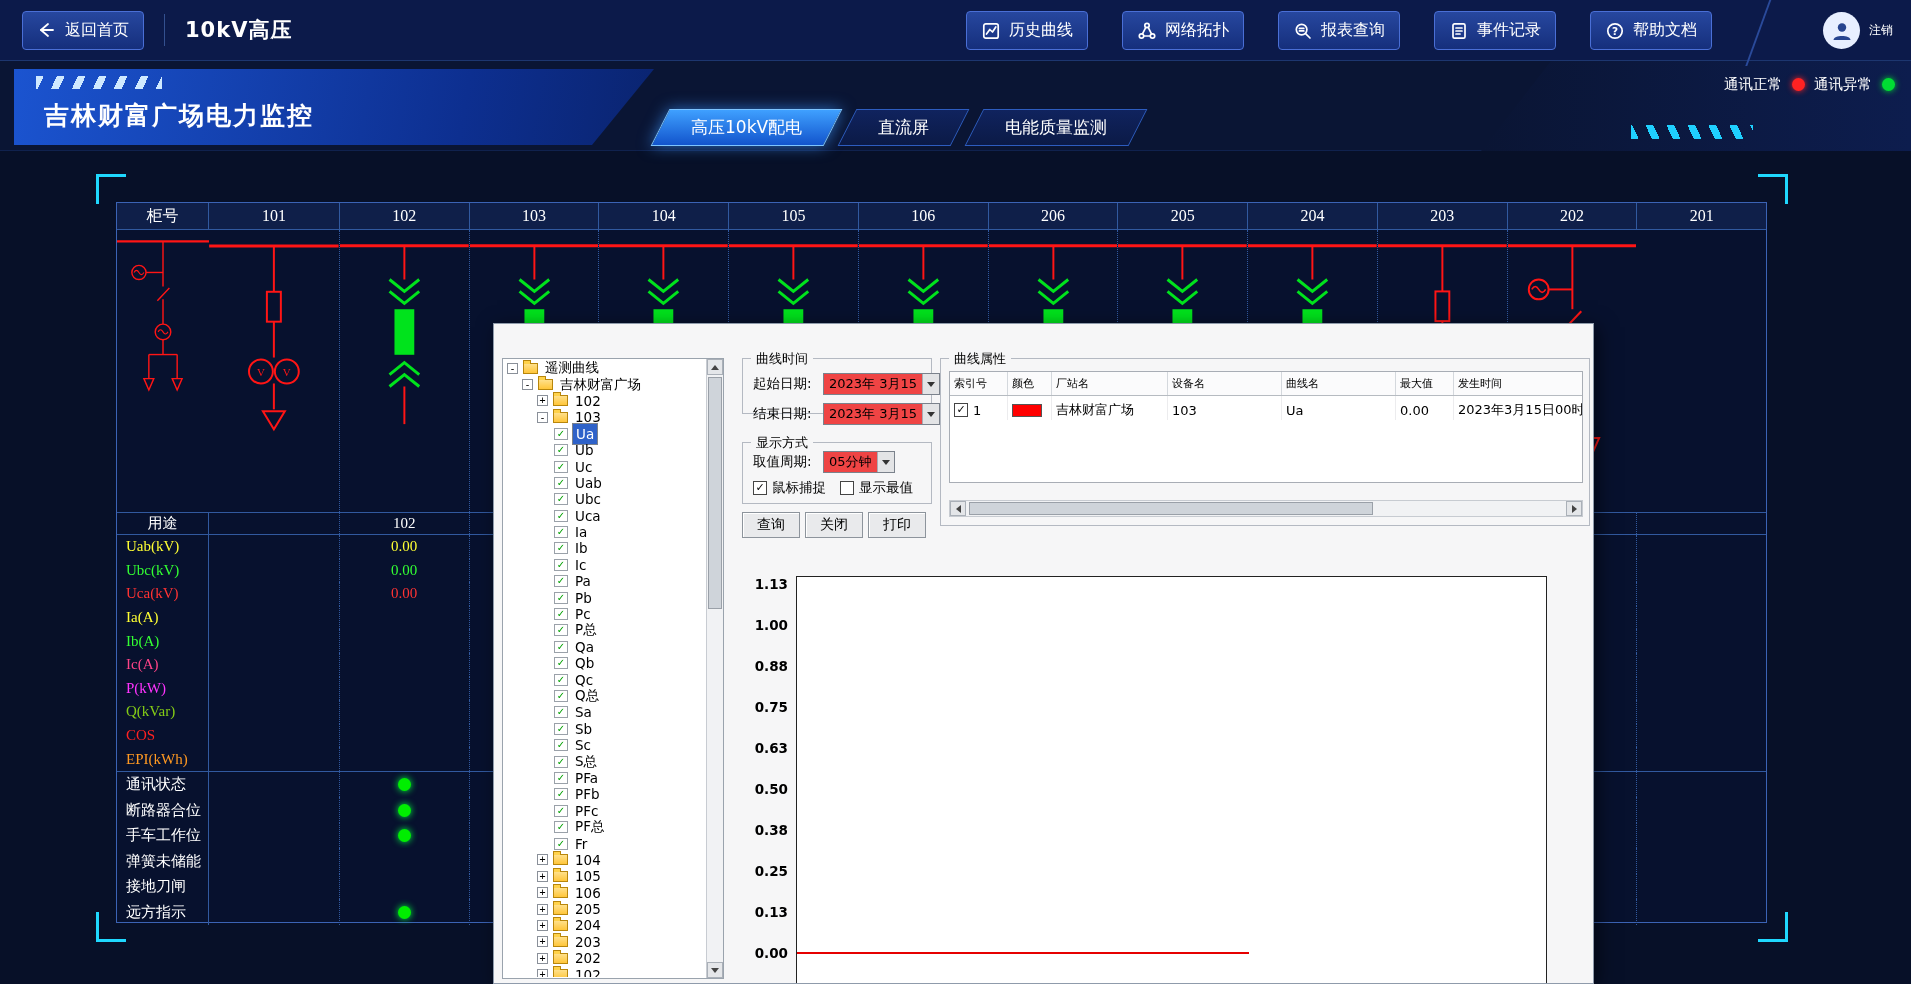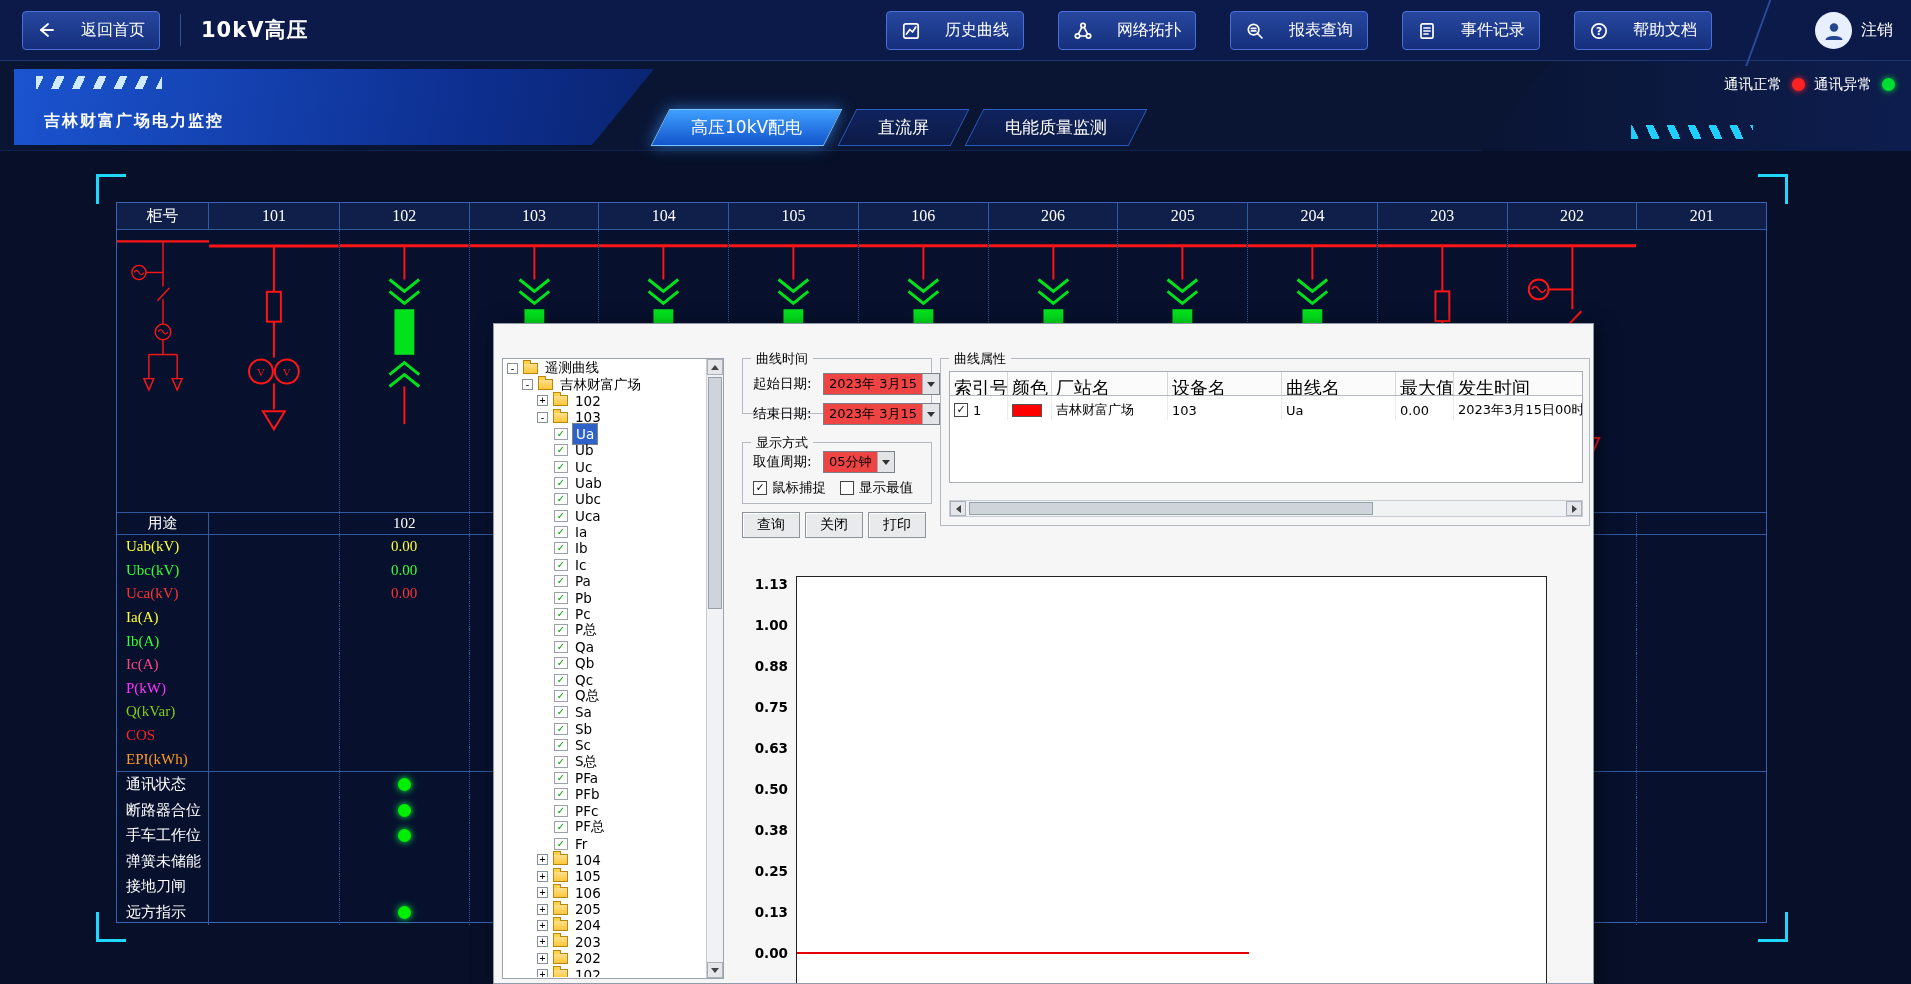--- a/index.html
+++ b/index.html
@@ -1,36 +1,36 @@
 <!DOCTYPE html>
 <html><head>
 <meta charset="utf-8">
 <style>
   *{margin:0;padding:0;box-sizing:border-box}
   html,body{width:1911px;height:984px;overflow:hidden}
   body{background:#071028;font-family:"DejaVu Sans","Liberation Sans",sans-serif;color:#fff;position:relative}
 
   
   .topbar{position:absolute;left:0;top:0;width:1911px;height:61px;background:#0c1a4a;border-bottom:1px solid #1d366f;display:flex;align-items:center;z-index:5}
-  .blue-btn{display:flex;align-items:center;gap:24px;background:linear-gradient(#27479f,#152f7c);border:1px solid #4a6fd6;border-radius:4px;color:#fff;font-size:16px;padding:8px 14px;cursor:pointer;white-space:nowrap}
+  .blue-btn{display:flex;align-items:center;gap:8px;background:linear-gradient(#27479f,#152f7c);border:1px solid #4a6fd6;border-radius:4px;color:#fff;font-size:16px;padding:8px 14px;cursor:pointer;white-space:nowrap}
   .back-btn{margin-left:22px}
   .vsep{width:1px;height:32px;background:#33508f;margin:0 20px}
   .topbar-title{font-size:21px;font-weight:bold;letter-spacing:1px}
   .nav{position:absolute;right:199px;top:0;height:61px;display:flex;align-items:center;gap:34px}
   .nicon{display:flex;align-items:center}
   .top-divider{position:absolute;left:1758px;top:-4px;width:2px;height:70px;background:#2a4a9a;transform:skewX(-20deg)}
   .userbox{position:absolute;right:18px;top:0;height:61px;display:flex;align-items:center;gap:9px}
   .avatar{width:37px;height:37px;border-radius:50%;background:#e8efff;display:flex;align-items:center;justify-content:center}
-  .logout{font-size:16px}
+  .logout{font-size:12px}
 
   
   .strip{position:absolute;left:0;top:61px;width:1911px;height:90px;background:#0a1534;border-bottom:1px solid #10224e;z-index:4}
   .title-panel{position:absolute;left:14px;top:8px;width:640px;height:76px;background:linear-gradient(100deg,#1b54d0 0%,#0d2f90 70%,#0a2470 100%);clip-path:polygon(0 0,100% 0,calc(100% - 62px) 100%,0 100%)}
   .slashes{position:absolute;left:22px;top:7px;width:126px;height:13px;background:repeating-linear-gradient(115deg,#cfe9ff 0 7px,transparent 7px 19px)}
-  .strip-title{position:absolute;left:30px;bottom:13px;font-size:16px;font-weight:bold;letter-spacing:2px}
+  .strip-title{position:absolute;left:30px;bottom:13px;font-size:25px;font-weight:bold;letter-spacing:2px}
   .tabs{position:absolute;left:660px;top:48px;display:flex}
   .tab{height:37px;display:flex;align-items:center;padding:0 30px;transform:skewX(-27deg);border:1px solid #2d5cbf;background:linear-gradient(#10235e,#0b1a46);margin-right:14px;cursor:pointer}
   .tab.active{background:linear-gradient(#3fa0ff,#1254cc);border-color:#7cc4ff;box-shadow:0 0 14px rgba(60,150,255,.65)}
   .tab-label{transform:skewX(27deg);font-size:17px;white-space:nowrap}
   .right-panel{position:absolute;right:0;top:0;width:430px;height:90px;background:linear-gradient(90deg,#0a1534,#0d1d4e);clip-path:polygon(70px 0,100% 0,100% 100%,0 100%)}
   .slashes-r{position:absolute;left:150px;top:64px;width:122px;height:14px;background:repeating-linear-gradient(65deg,#1fd0ff 0 7px,transparent 7px 19px)}
   .legend{position:absolute;right:16px;top:14px;display:flex;gap:9px}
   .legend-item{display:flex;align-items:center;justify-content:flex-end;gap:10px;font-size:14.5px}
   .ldot{width:13px;height:13px;border-radius:50%}
 
@@ -103,21 +103,21 @@
   .sarrow{width:17px;height:100%;background:#e3e4e6;border-left:1px solid #a8adb5;display:flex;align-items:center;justify-content:center}
   .sarrow i{width:0;height:0;border:4px solid transparent;border-top:5px solid #333;margin-top:5px}
   .cb{display:inline-flex;width:14px;height:14px;border:1px solid #444;background:#fff;font-size:11px;line-height:12px;justify-content:center;margin-right:5px;flex:none;cursor:pointer}
   .cb.un{color:transparent}
   .dlg-btns{position:absolute;left:248px;top:188px;display:flex;gap:5px}
   .wbtn{width:58px;height:26px;background:#e9eaec;border:1px solid #8d949c;box-shadow:inset 1px 1px 0 #fff;font-size:14px;display:flex;align-items:center;justify-content:center;cursor:pointer}
 
   
   .attr-table{position:absolute;left:8px;top:12px;width:634px;height:112px;background:#fff;border:1px solid #a8adb5;overflow:hidden}
   .attr-head{display:flex;height:24px;border-bottom:1px solid #b6bbc1;background:#fbfbfc}
-  .th{font-size:18px;padding:4px 4px 0;border-right:1px solid #d4d8dd;white-space:nowrap;overflow:hidden;flex:none}
+  .th{font-size:11px;padding:4px 4px 0;border-right:1px solid #d4d8dd;white-space:nowrap;overflow:hidden;flex:none}
   .attr-row{display:flex;height:24px}
   .td{font-size:13px;padding:4px 4px 0;border-right:1px solid #ececee;white-space:nowrap;overflow:hidden;flex:none;display:flex;align-items:center}
   .swatch{display:inline-block;width:30px;height:13px;border:1px solid #555}
   .hscroll{position:absolute;left:8px;bottom:8px;width:634px;height:17px;background:#f1f2f4;border:1px solid #c7cbd1}
   .hbtn{position:absolute;top:0;width:16px;height:15px;background:#e4e6e9;border:1px solid #aab0b8;display:flex;align-items:center;justify-content:center}
   .hthumb{position:absolute;left:19px;top:1px;width:404px;height:13px;background:#cfd4da;border:1px solid #9aa0a8}
 
   
   .plot{position:absolute;left:302px;top:252px;width:751px;height:560px;background:#fff;border:1px solid #222}
   .ytick{position:absolute;left:246px;width:48px;text-align:right;font-size:13.5px;font-weight:bold;line-height:18px}

